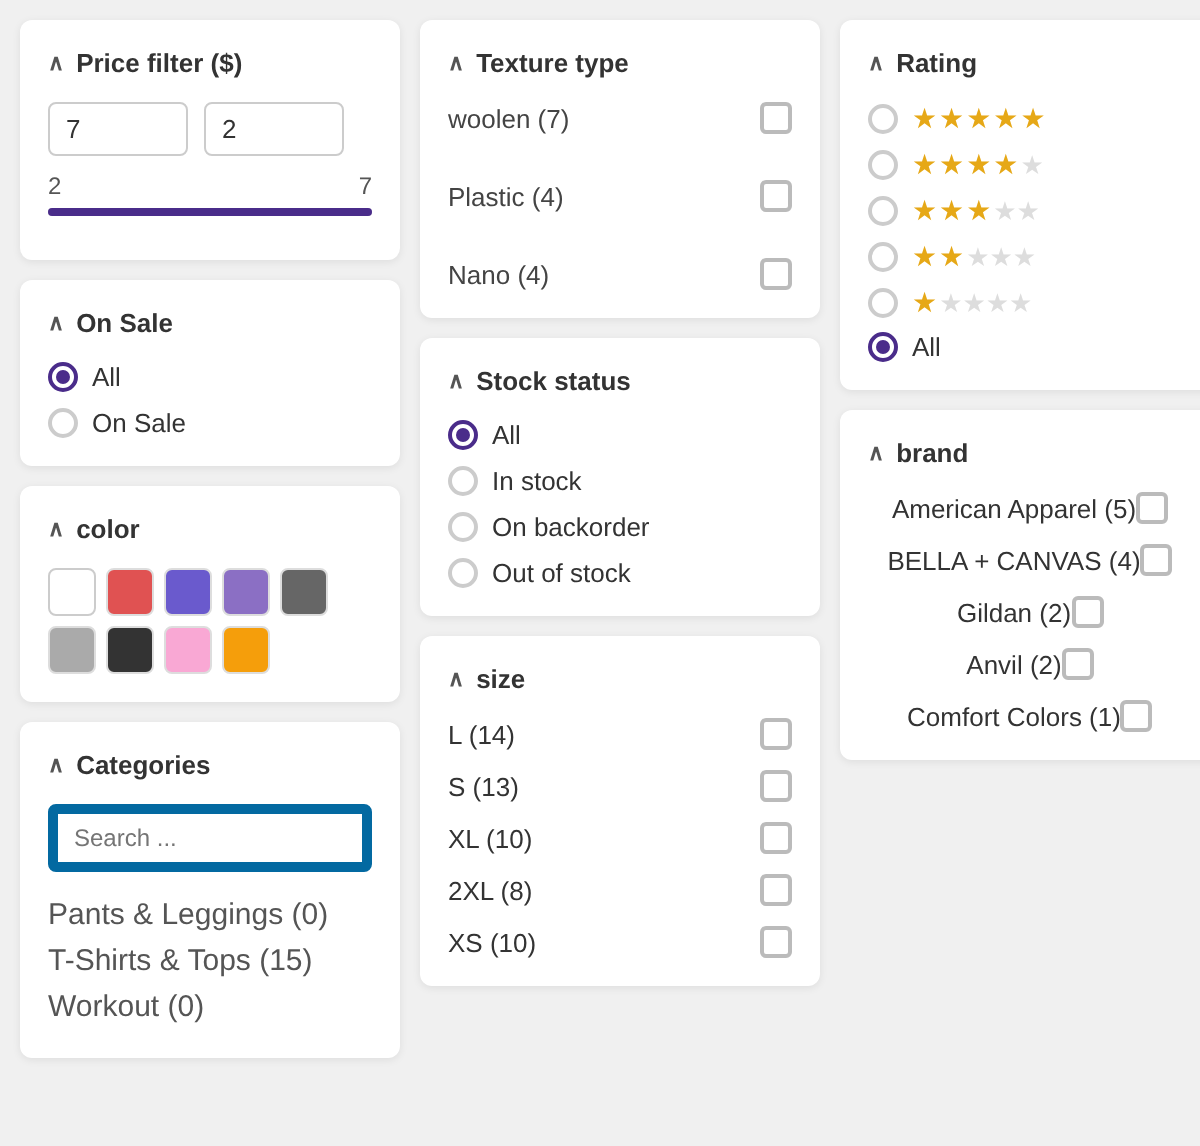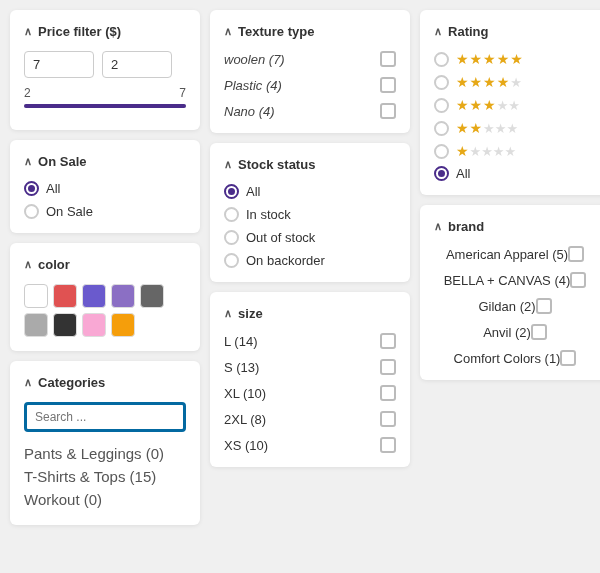--- a/index.html
+++ b/index.html
@@ -94,31 +94,31 @@
     }
     .swatch {
       width: 24px; height: 24px;
       border-radius: 4px;
       border: 1px solid #ddd;
       cursor: pointer;
     }
     
     .search-input {
       width: 100%;
-      border: 3px solid #0369a1;
+      border: 5px solid #0369a1;
       border-radius: 4px;
       padding: 5px 8px;
       font-size: 12px;
       color: #aaa;
       margin-bottom: 10px;
     }
     .cat-list { list-style: none; }
     .cat-item { padding: 3px 0; font-size: 15px; color: #555; cursor: pointer; }
     
-    .check-list { display: flex; flex-direction: column; gap: 10px; font-style: italic; }
+    .check-list { display: flex; flex-direction: column; gap: 23px; }
     .check-item { display: flex; align-items: center; justify-content: space-between; }
     .check-label { font-size: 13px; color: #444; }
     .checkbox {
       width: 16px; height: 16px;
       border: 2px solid #bbb;
       border-radius: 3px;
       cursor: pointer;
       flex-shrink: 0;
     }
     
@@ -238,25 +238,25 @@
         <label class="radio-item">
           <span class="radio-circle selected"></span>
           <span>All</span>
         </label>
         <label class="radio-item">
           <span class="radio-circle"></span>
           <span>In stock</span>
         </label>
         <label class="radio-item">
           <span class="radio-circle"></span>
+          <span>On backorder</span>
+        </label>
+        <label class="radio-item">
+          <span class="radio-circle"></span>
           <span>Out of stock</span>
-        </label>
-        <label class="radio-item">
-          <span class="radio-circle"></span>
-          <span>On backorder</span>
         </label>
       </div>
     </div>
 
     <div class="card">
       <div class="card-title">
         <span class="chevron">∧</span>
         <span>size</span>
       </div>
       <div class="size-list">

